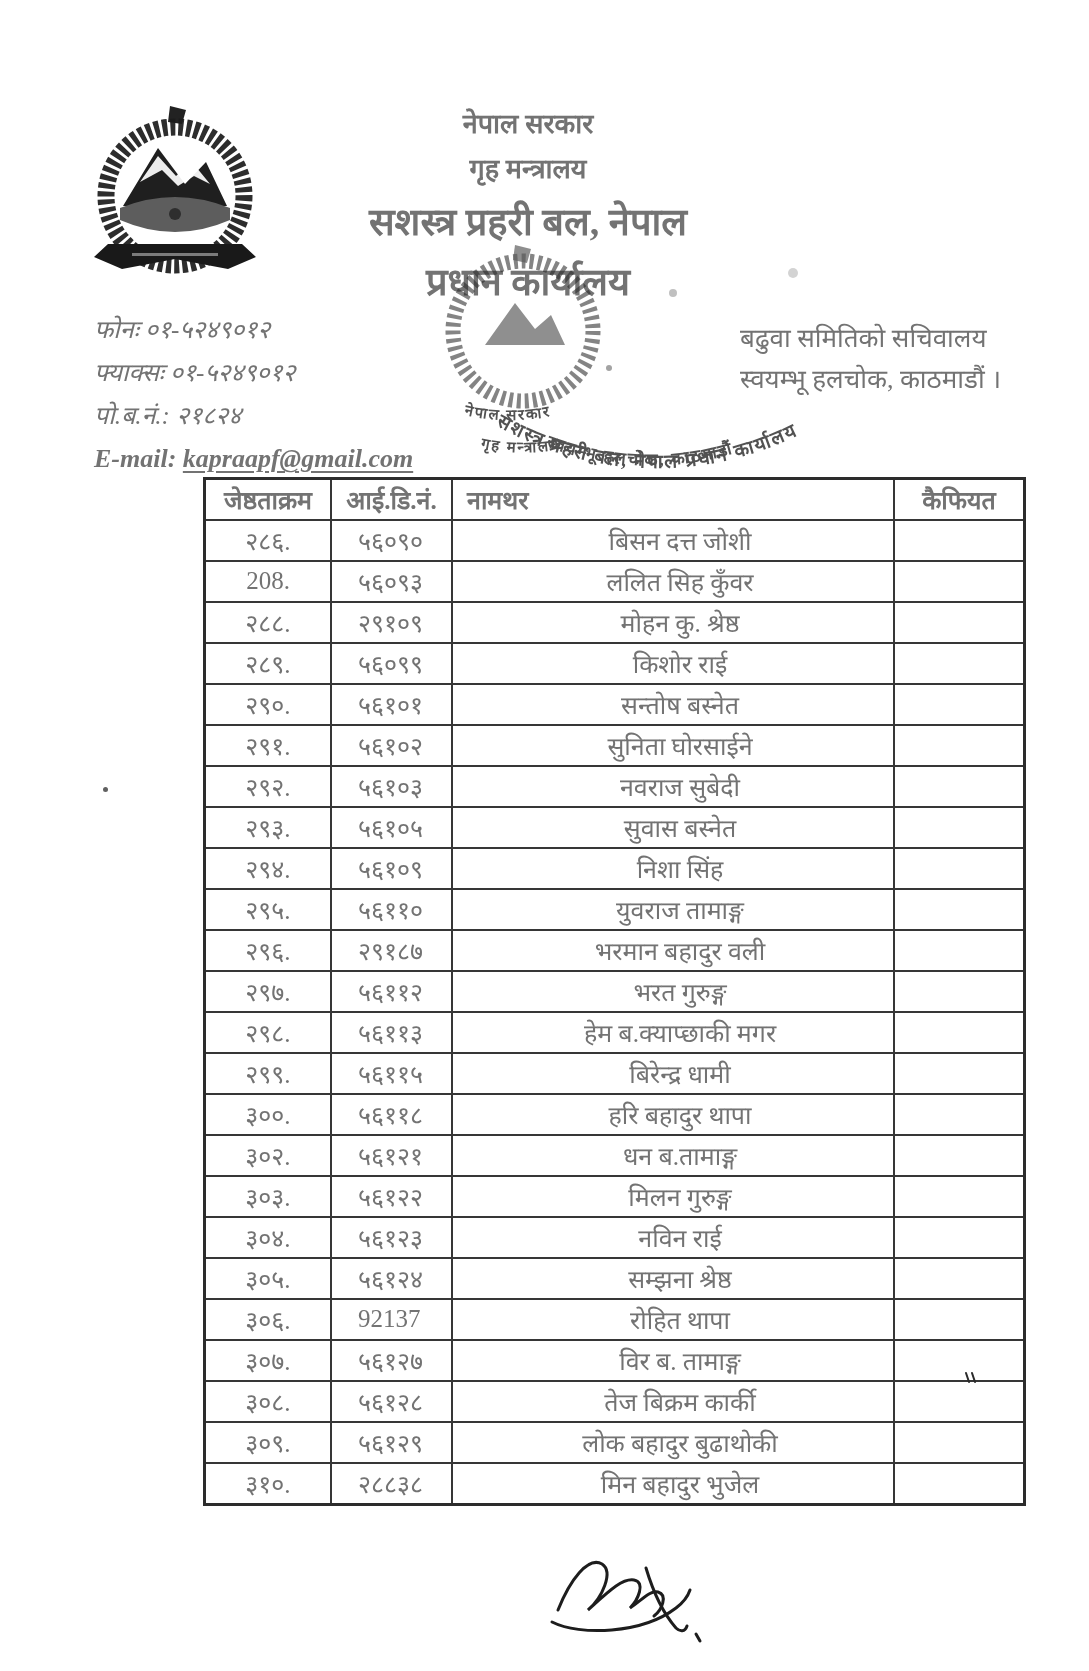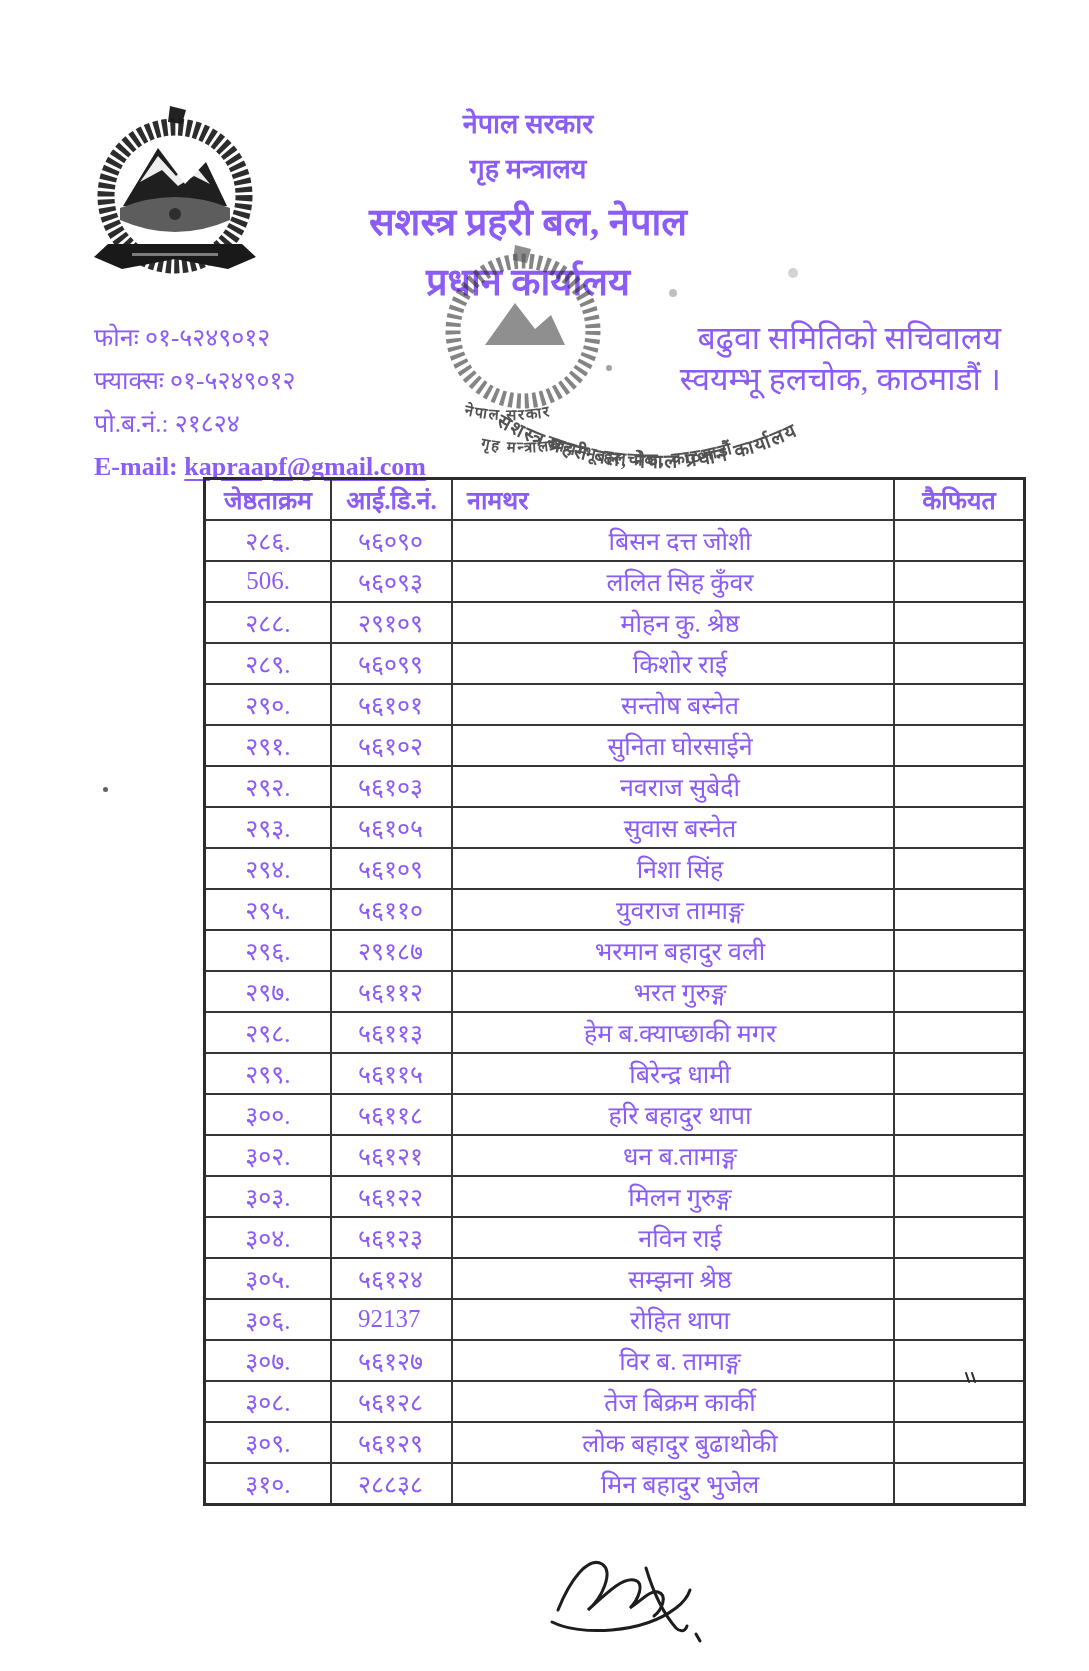--- a/index.html
+++ b/index.html
@@ -1,38 +1,38 @@
 <!DOCTYPE html>
 <html><head>
 <meta charset="utf-8">
 <style>
   html,body{margin:0;padding:0;background:#e8e8e8;}
   .page{
     position:relative;width:1089px;height:1671px;margin:0 auto;
-    background:#ffffff;overflow:hidden;color:#8b5cf6;
+    background:#ffffff;overflow:hidden;color:#737373;
     font-family:"Liberation Serif","DejaVu Serif",serif;
   }
   
   .hdr{position:absolute;left:0;top:102px;width:1056px;text-align:center;}
   .hdr .h1{font-size:27px;line-height:45px;font-weight:600;}
   .hdr .h2{font-size:38px;line-height:60px;font-weight:bold;}
   
   .logo{position:absolute;left:90px;top:104px;}
   
   .stamp{position:absolute;left:373px;top:233px;opacity:.82;pointer-events:none;}
   .stamp text{fill:#2d2d2d;font-weight:bold;letter-spacing:2px;
     font-family:"Liberation Serif","DejaVu Serif",serif;}
   
-  .contact{position:absolute;left:94px;top:316px;font-size:25px;line-height:43px;}
+  .contact{position:absolute;left:94px;top:308px;font-size:25px;line-height:43px;font-style:italic;}
   .contact .row{white-space:nowrap;}
   .email-row{font-weight:bold;font-size:26px;}
   .email-addr{text-decoration:underline;text-underline-offset:4px;text-decoration-thickness:2px;}
   
-  .secretariat{position:absolute;right:88px;top:318px;font-size:32px;line-height:41px;
-    text-align:right;white-space:nowrap;margin-left:21px;}
+  .secretariat{position:absolute;right:88px;top:318px;font-size:26px;line-height:41px;
+    text-align:left;white-space:nowrap;margin-left:21px;}
   
   table.roster{position:absolute;left:203px;top:477px;width:797px;
     border-collapse:collapse;table-layout:fixed;border:3px solid #2c2c2c;}
   table.roster th,table.roster td{
     border:2px solid #363636;height:37px;padding:0 0 2px 0;
     font-size:25px;vertical-align:middle;overflow:hidden;white-space:nowrap;}
   table.roster th{font-weight:bold;}
   .col-seniority{width:124px;text-align:center;margin-top:20px;}
   .col-id{width:119px;text-align:left;padding-left:26px !important;}
   .col-name{width:426px;text-align:center;padding-left:14px !important;}
@@ -119,21 +119,21 @@
       </tr>
     </thead>
     <tbody>
         <tr>
           <td class="col-seniority">२८६.</td>
           <td class="col-id">५६०९०</td>
           <td class="col-name">बिसन दत्त जोशी</td>
           <td class="col-remark"></td>
         </tr>
         <tr>
-          <td class="col-seniority">506.</td>
+          <td class="col-seniority">208.</td>
           <td class="col-id">५६०९३</td>
           <td class="col-name">ललित सिह कुँवर</td>
           <td class="col-remark"></td>
         </tr>
         <tr>
           <td class="col-seniority">२८८.</td>
           <td class="col-id">२९१०९</td>
           <td class="col-name">मोहन कु. श्रेष्ठ</td>
           <td class="col-remark"></td>
         </tr>

